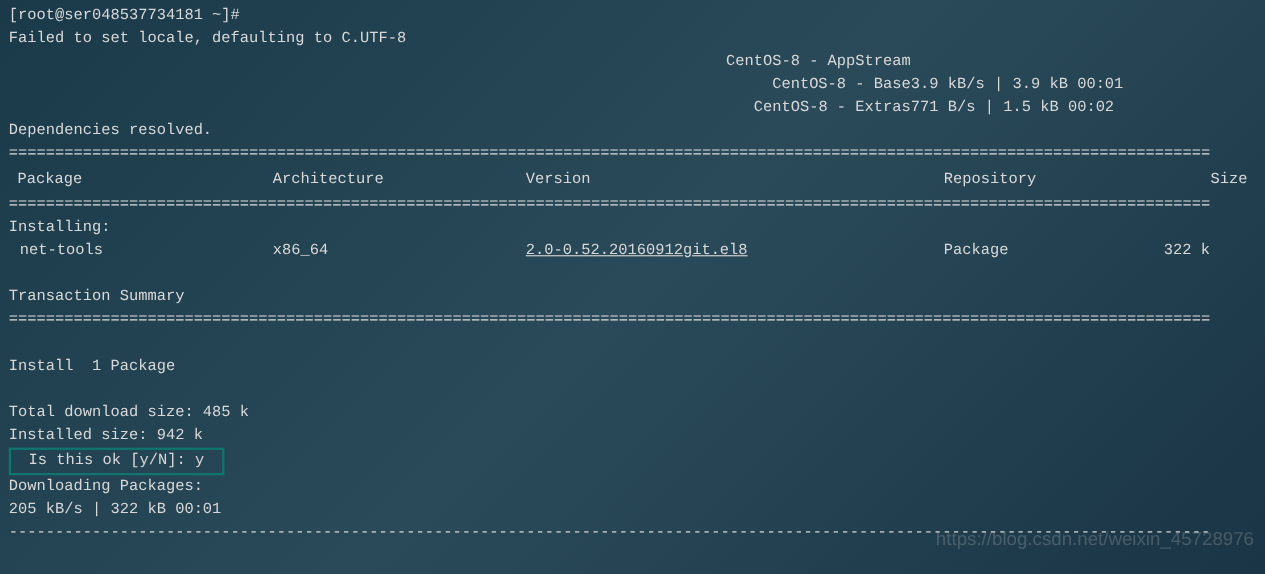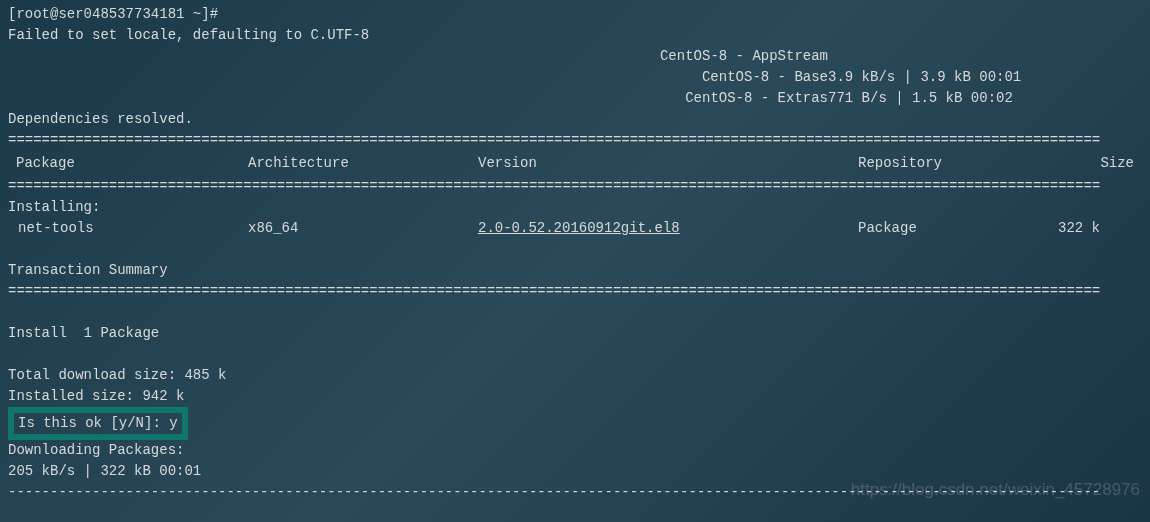--- a/index.html
+++ b/index.html
@@ -25,22 +25,22 @@
     }
     .prompt-line {
       display: flex;
       align-items: center;
     }
     .underline-red {
       border-bottom: 2px solid #c0392b;
       padding-bottom: 1px;
     }
     .boxed-red {
-      border: 6px solid #0f766e;
-      padding: 0px 4px;
+      border: 2px solid #0f766e;
+      padding: 0px 16px;
       display: inline-block;
     }
     .divider {
       white-space: pre;
       overflow: hidden;
       color: #d8d8d8;
     }
     .repo-row {
       display: flex;
     }

